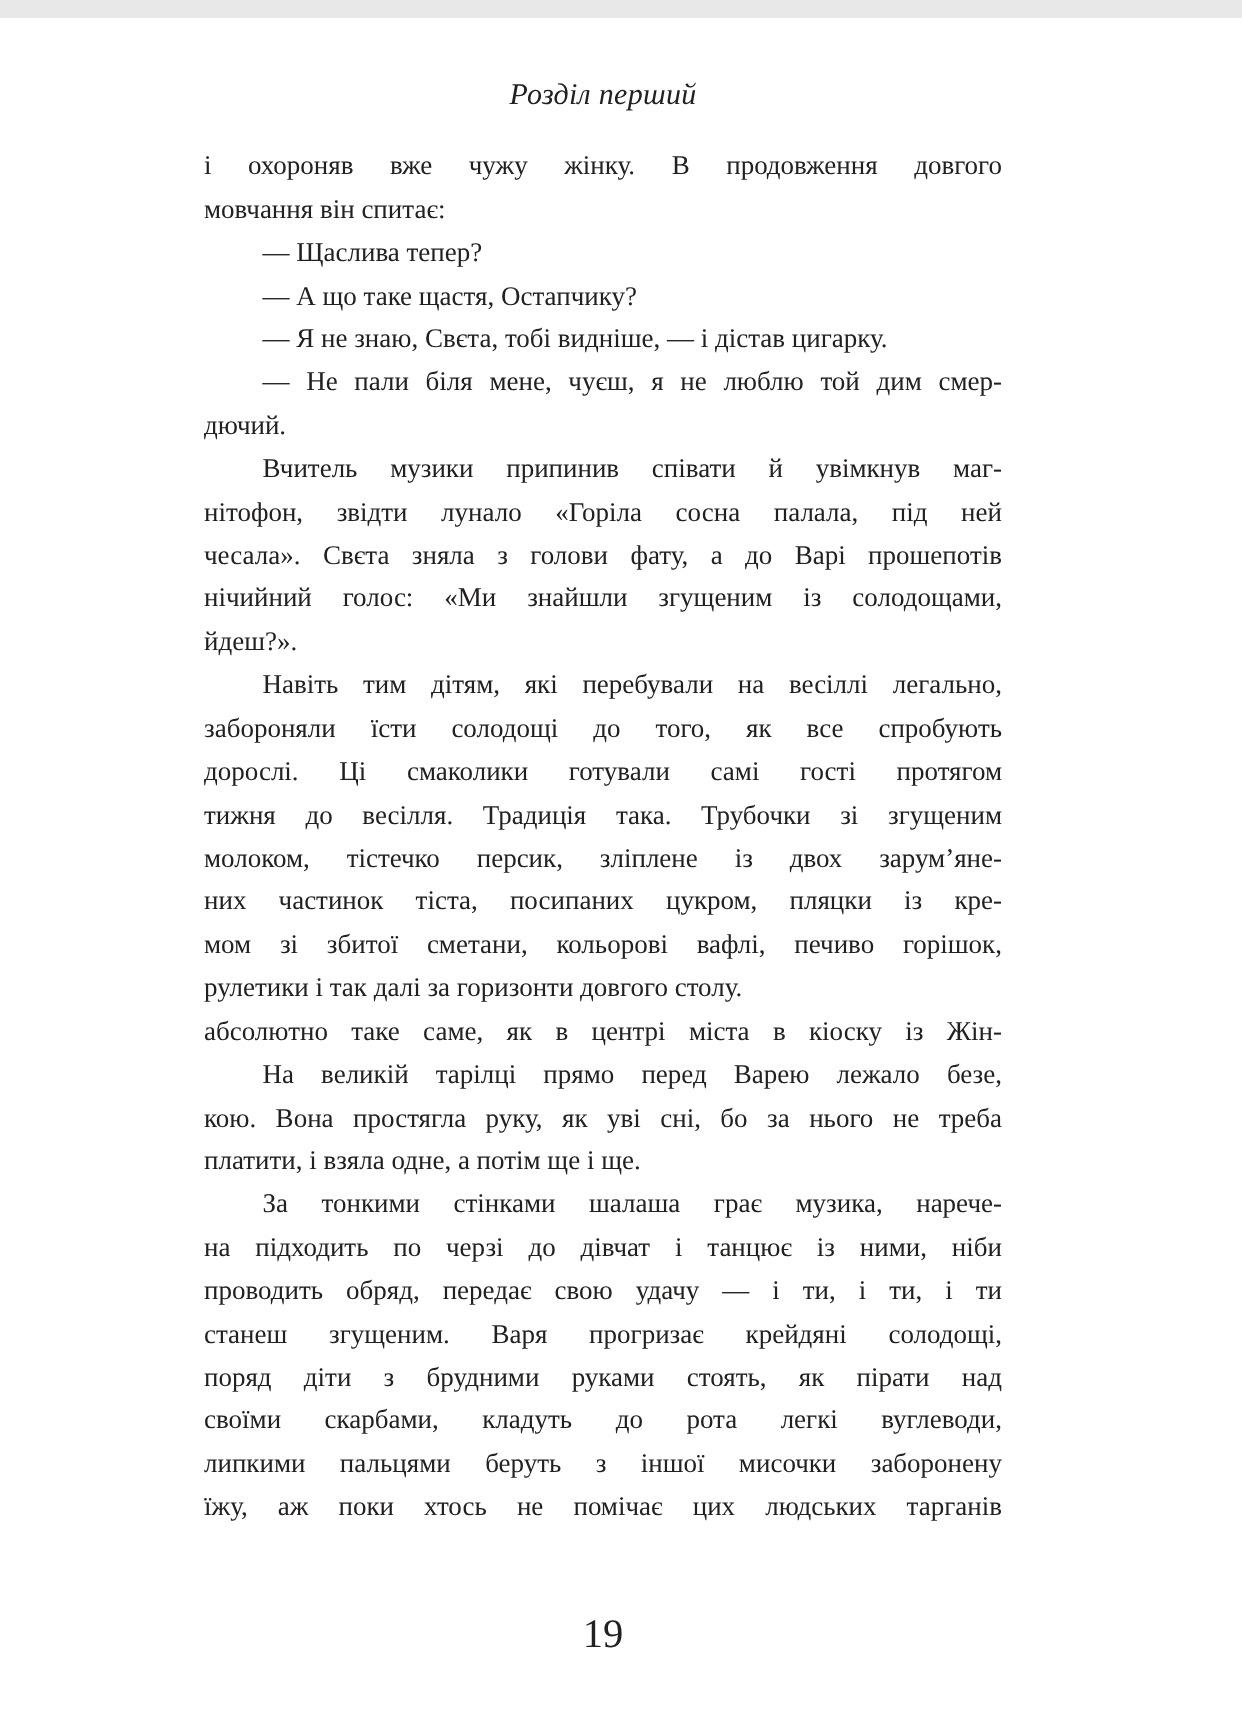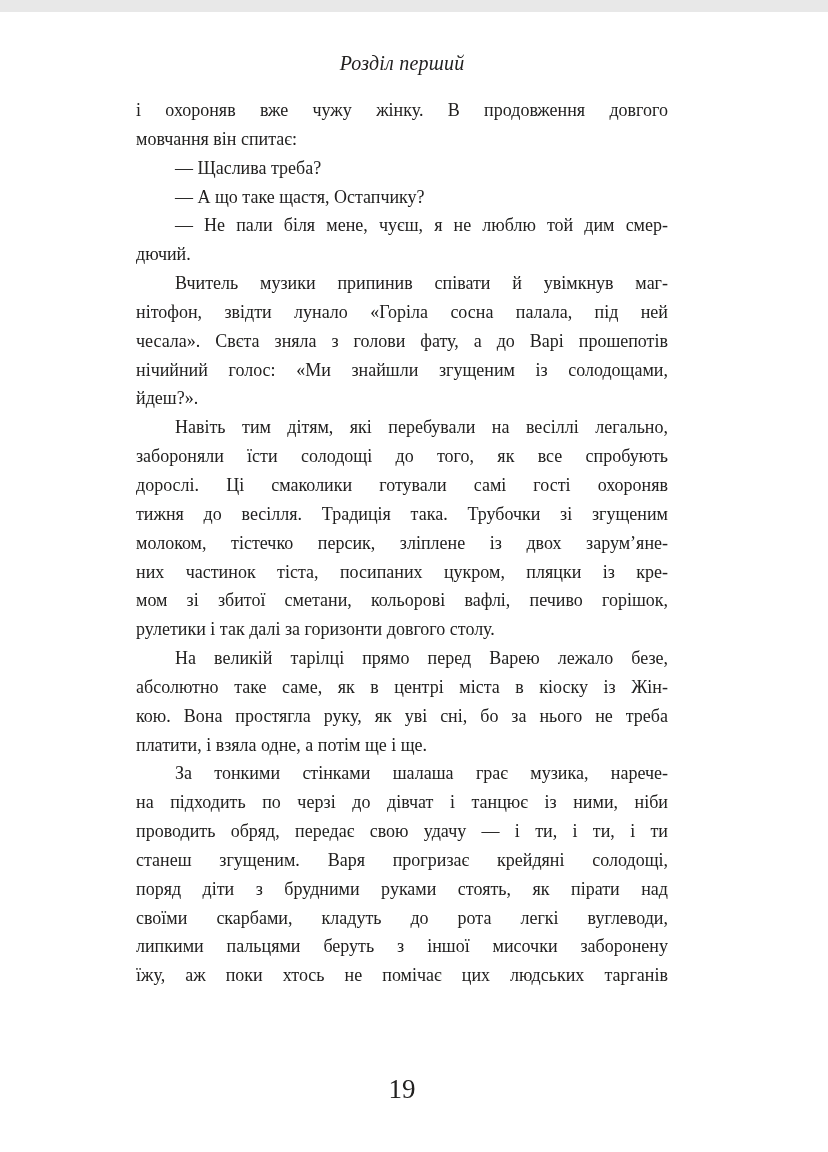--- a/index.html
+++ b/index.html
@@ -59,39 +59,40 @@
 </style>
 </head>
 <body>
 
 <div class="page">
   <div class="running-header">Розділ перший</div>
 
   <div class="text-block" id="text-block">
       <div class="line">і охороняв вже чужу жінку. В продовження довгого</div>
       <div class="line no-justify">мовчання він спитає:</div>
-      <div class="line indent no-justify">— Щаслива треба?</div>
+      <div class="line indent no-justify">— Щаслива тепер?</div>
       <div class="line indent no-justify">— А що таке щастя, Остапчику?</div>
+      <div class="line indent no-justify">— Я не знаю, Свєта, тобі видніше, — і дістав цигарку.</div>
       <div class="line indent">— Не пали біля мене, чуєш, я не люблю той дим смер-</div>
       <div class="line no-justify">дючий.</div>
       <div class="line indent">Вчитель музики припинив співати й увімкнув маг-</div>
       <div class="line">нітофон, звідти лунало «Горіла сосна палала, під ней</div>
       <div class="line">чесала». Свєта зняла з голови фату, а до Варі прошепотів</div>
       <div class="line">нічийний голос: «Ми знайшли згущеним із солодощами,</div>
       <div class="line no-justify">йдеш?».</div>
       <div class="line indent">Навіть тим дітям, які перебували на весіллі легально,</div>
       <div class="line">забороняли їсти солодощі до того, як все спробують</div>
-      <div class="line">дорослі. Ці смаколики готували самі гості охороняв</div>
+      <div class="line">дорослі. Ці смаколики готували самі гості протягом</div>
       <div class="line">тижня до весілля. Традиція така. Трубочки зі згущеним</div>
       <div class="line">молоком, тістечко персик, зліплене із двох зарум’яне-</div>
       <div class="line">них частинок тіста, посипаних цукром, пляцки із кре-</div>
       <div class="line">мом зі збитої сметани, кольорові вафлі, печиво горішок,</div>
       <div class="line no-justify">рулетики і так далі за горизонти довгого столу.</div>
+      <div class="line">абсолютно таке саме, як в центрі міста в кіоску із Жін-</div>
       <div class="line indent">На великій тарілці прямо перед Варею лежало безе,</div>
-      <div class="line">абсолютно таке саме, як в центрі міста в кіоску із Жін-</div>
       <div class="line">кою. Вона простягла руку, як уві сні, бо за нього не треба</div>
       <div class="line no-justify">платити, і взяла одне, а потім ще і ще.</div>
       <div class="line indent">За тонкими стінками шалаша грає музика, нарече-</div>
       <div class="line">на підходить по черзі до дівчат і танцює із ними, ніби</div>
       <div class="line">проводить обряд, передає свою удачу — і ти, і ти, і ти</div>
       <div class="line">станеш згущеним. Варя прогризає крейдяні солодощі,</div>
       <div class="line">поряд діти з брудними руками стоять, як пірати над</div>
       <div class="line">своїми скарбами, кладуть до рота легкі вуглеводи,</div>
       <div class="line">липкими пальцями беруть з іншої мисочки заборонену</div>
       <div class="line">їжу, аж поки хтось не помічає цих людських тарганів</div>

